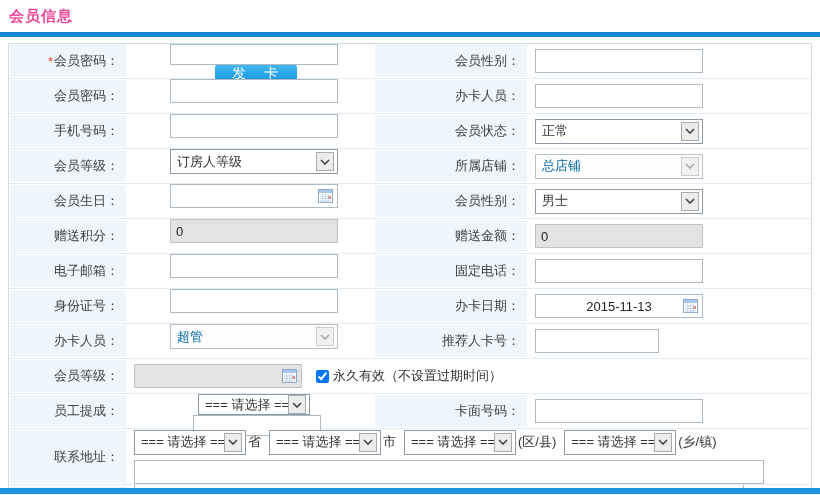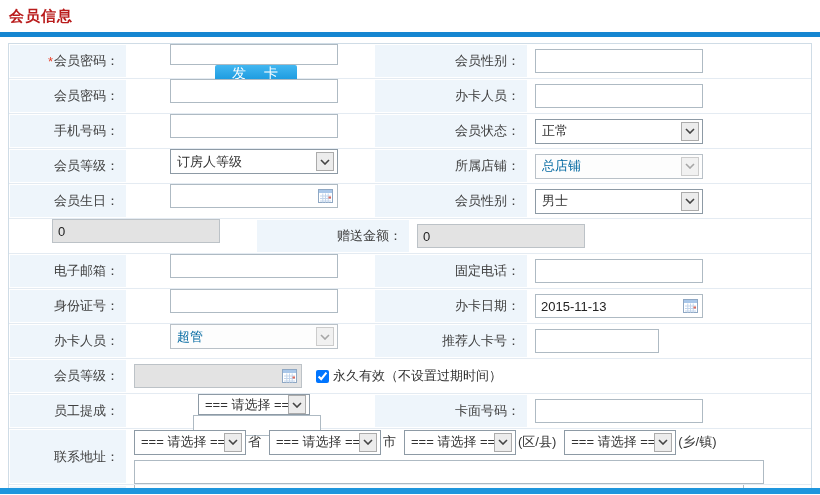--- a/index.html
+++ b/index.html
@@ -1,20 +1,20 @@
 <!DOCTYPE html>
 <html><head>
 <meta charset="utf-8">
 <style>
   * { box-sizing: border-box; margin: 0; padding: 0; }
   html,body{width:820px;height:495px;overflow:hidden;background:#fff;
     font-family:"Liberation Sans","DejaVu Sans",sans-serif;font-size:13px;color:#3c3c3c;}
   .page{position:relative;width:820px;height:495px;background:#fff;}
 
-  .section-title{color:#b91c1c;font-weight:bold;font-size:15px;padding:7px 0 6px 9px;letter-spacing:1px;}
+  .section-title{color:#ec4899;font-weight:bold;font-size:15px;padding:7px 0 6px 9px;letter-spacing:1px;}
   .title-bar{height:5px;background:#1586d1;width:100%;}
 
   .form-table{margin:6px 8px 0 8px;border:1px solid #cfdce6;border-bottom:none;background:#fff;}
   .row{display:flex;align-items:center;height:35px;border-bottom:1px solid #e4ebf2;}
   .row.tall{height:56px;}
   .row.partial{height:9px;border-bottom:none;overflow:hidden;align-items:flex-start;}
   .lbl{background:#eef5fb;border:1px solid #ffffff;height:100%;display:flex;align-items:center;
        justify-content:flex-end;padding-right:7px;color:#404040;}
   .lbl-l{width:118px;}
   .lbl-r{width:154px;}
@@ -22,21 +22,21 @@
   .fld-l{width:247px;flex-direction:column;}
   .fld-r{flex:1;}
   .fld-span{flex:1;}
 
   .txt{width:168px;height:24px;border:1px solid #aebac3;background:#fff;padding:2px 5px;
        font-size:13px;color:#222;font-family:inherit;outline:none;}
   .txt.narrow{width:124px;}
   .txt.mid{width:128px;}
   .txt.disabled{background:#e3e3e3;border-color:#bcc2c7;}
   .date-wrap{position:relative;display:inline-flex;align-items:center;}
-  .date-wrap .txt{}
+  .date-wrap .txt{text-align:center;}
   .cal-icon{position:absolute;right:5px;top:5px;width:15px;height:14px;cursor:pointer;}
 
   .sel{display:flex;align-items:center;justify-content:space-between;width:168px;height:25px;
        border:1px solid #8d9aa5;background:#fff;padding:0 3px 0 6px;color:#333;cursor:pointer;}
   .sel.small{width:112px;}
   .sel-text{white-space:nowrap;overflow:hidden;}
   .sel-arrow{width:18px;height:19px;background:#ececec;border:1px solid #ababab;color:#444;
        display:flex;align-items:center;justify-content:center;flex:none;}
   .sel.disabled{color:#0369a1;border-color:#b9c1c8;background:#fdfdfd;cursor:default;}
   .sel.disabled .sel-arrow{background:#f1f1f1;border-color:#cccccc;color:#a6a6a6;}
@@ -173,20 +173,23 @@
           <span class="sel-arrow">
             <svg width="10" height="6" viewBox="0 0 10 6">
                 <polyline points="1,1 5,5 9,1" fill="none" stroke="currentColor" stroke-width="1.6"></polyline>
               </svg>
           </span>
         </div>
       </div>
     </div>
 
     <div class="row">
+      <div class="lbl lbl-l">
+        <span>赠送积分：</span>
+      </div>
       <div class="fld fld-l">
         <input class="txt disabled" disabled="" value="0" style="">
       </div>
       <div class="lbl lbl-r">
         <span>赠送金额：</span>
       </div>
       <div class="fld fld-r">
         <input class="txt disabled" disabled="" value="0" style="">
       </div>
     </div>

